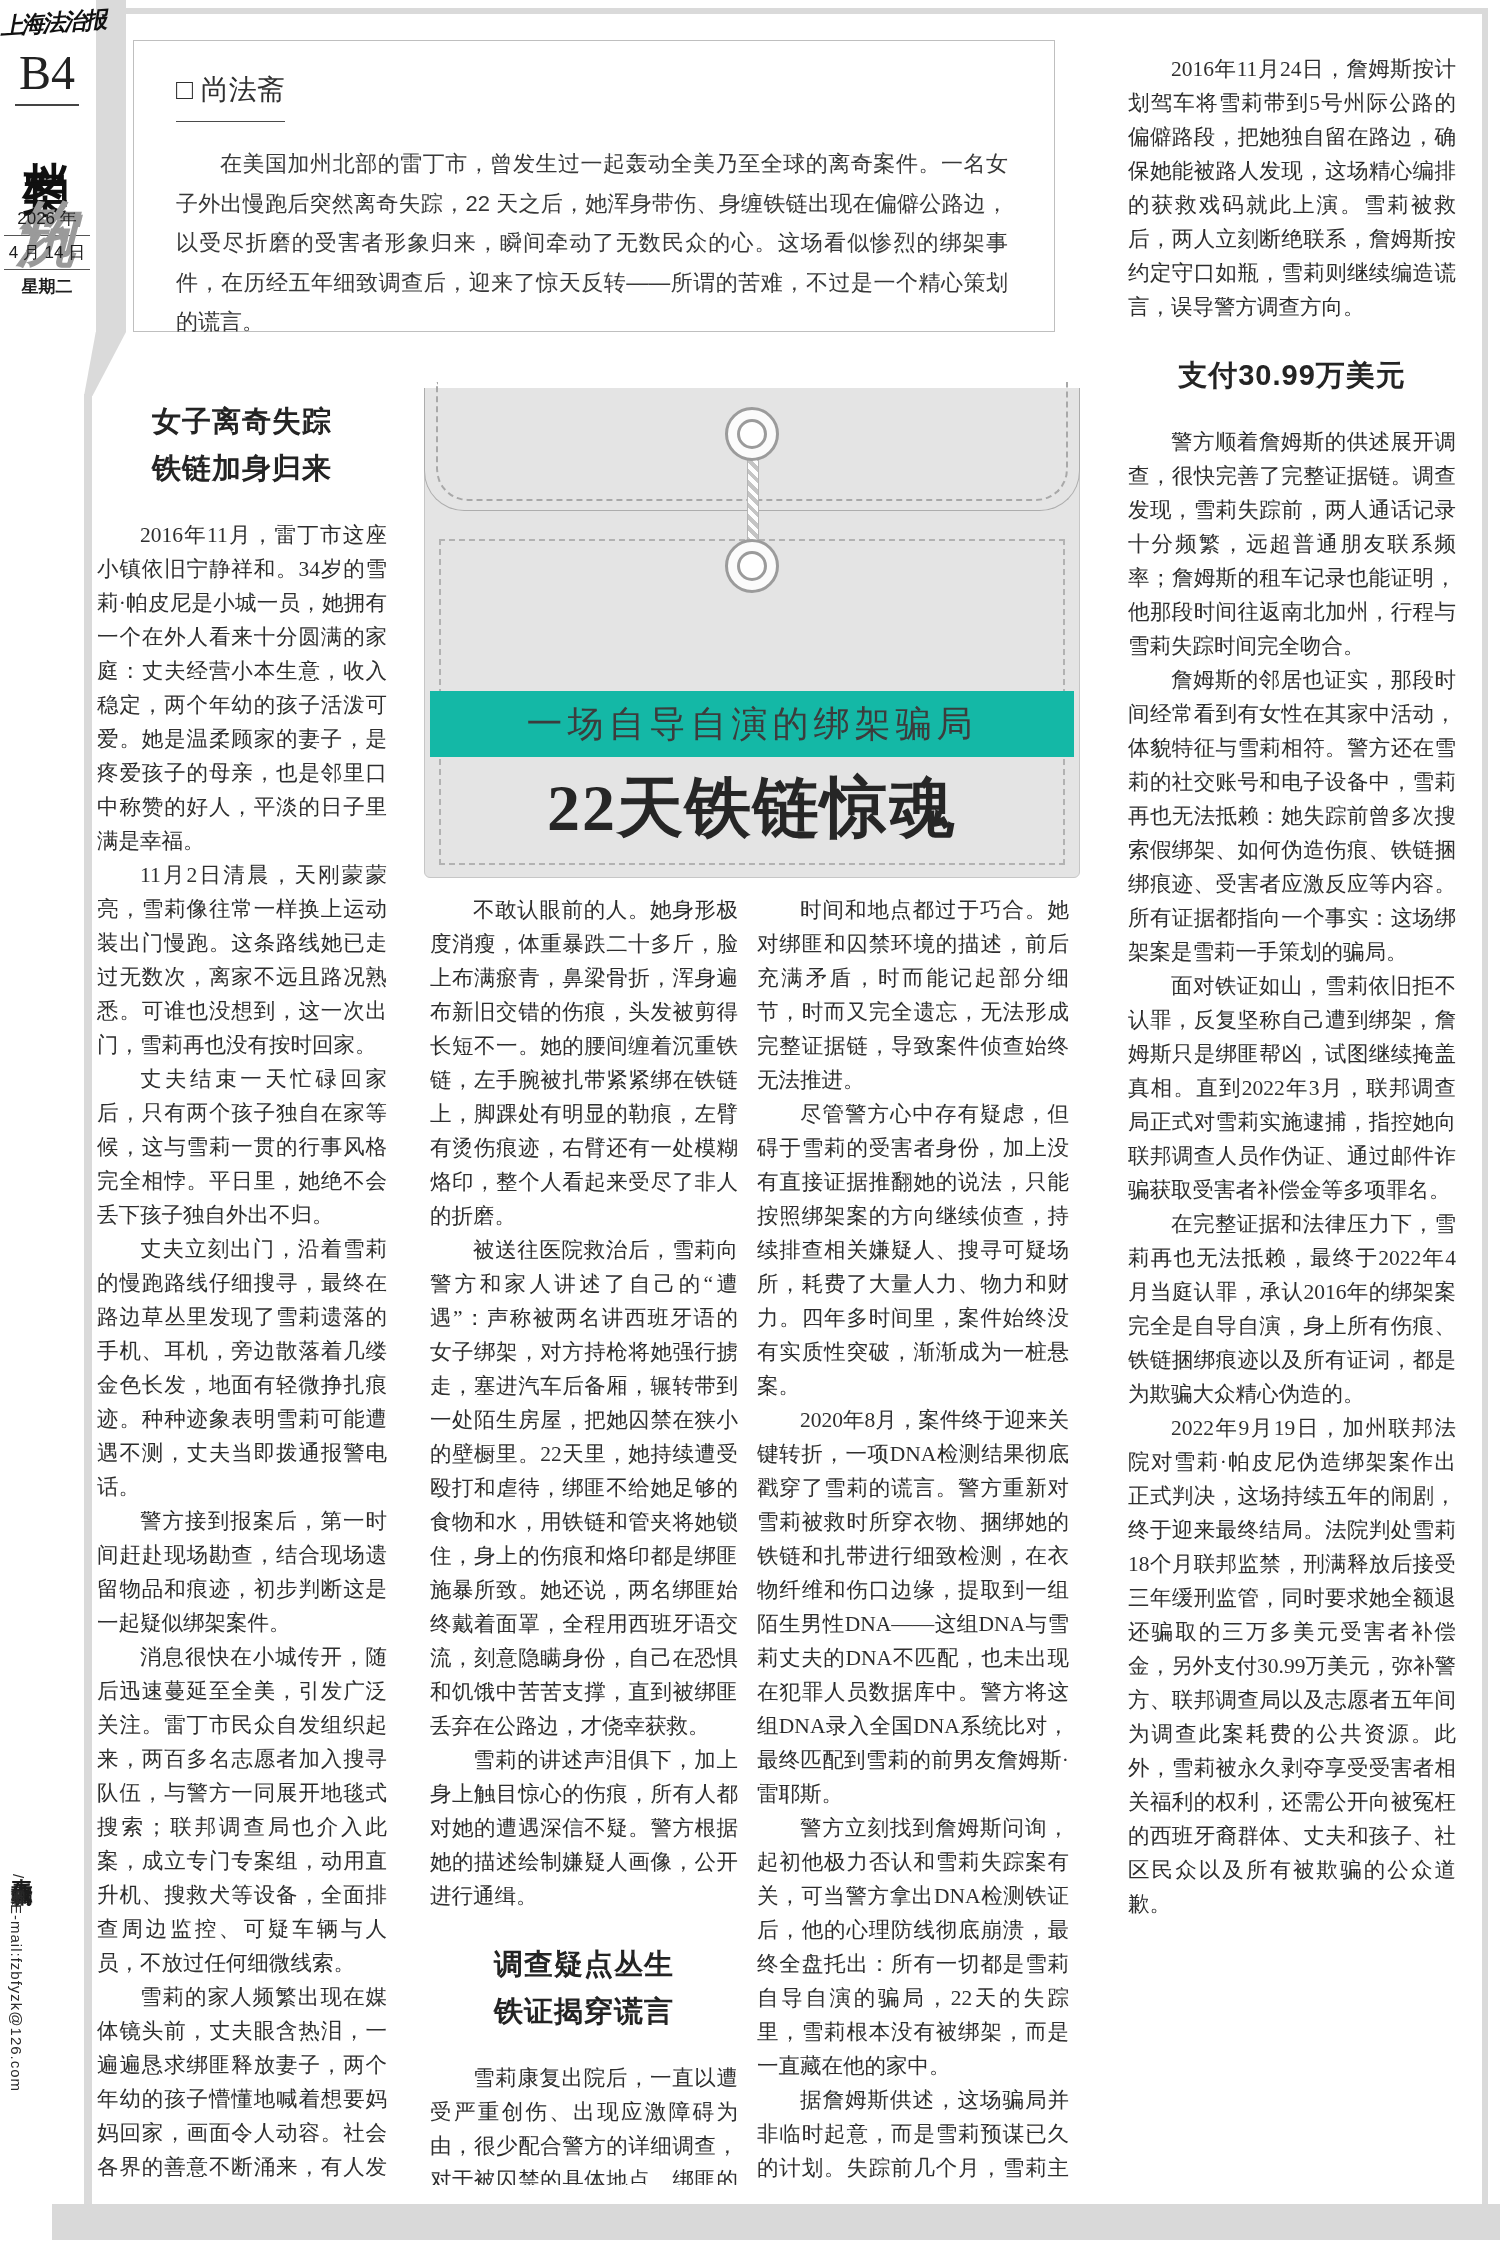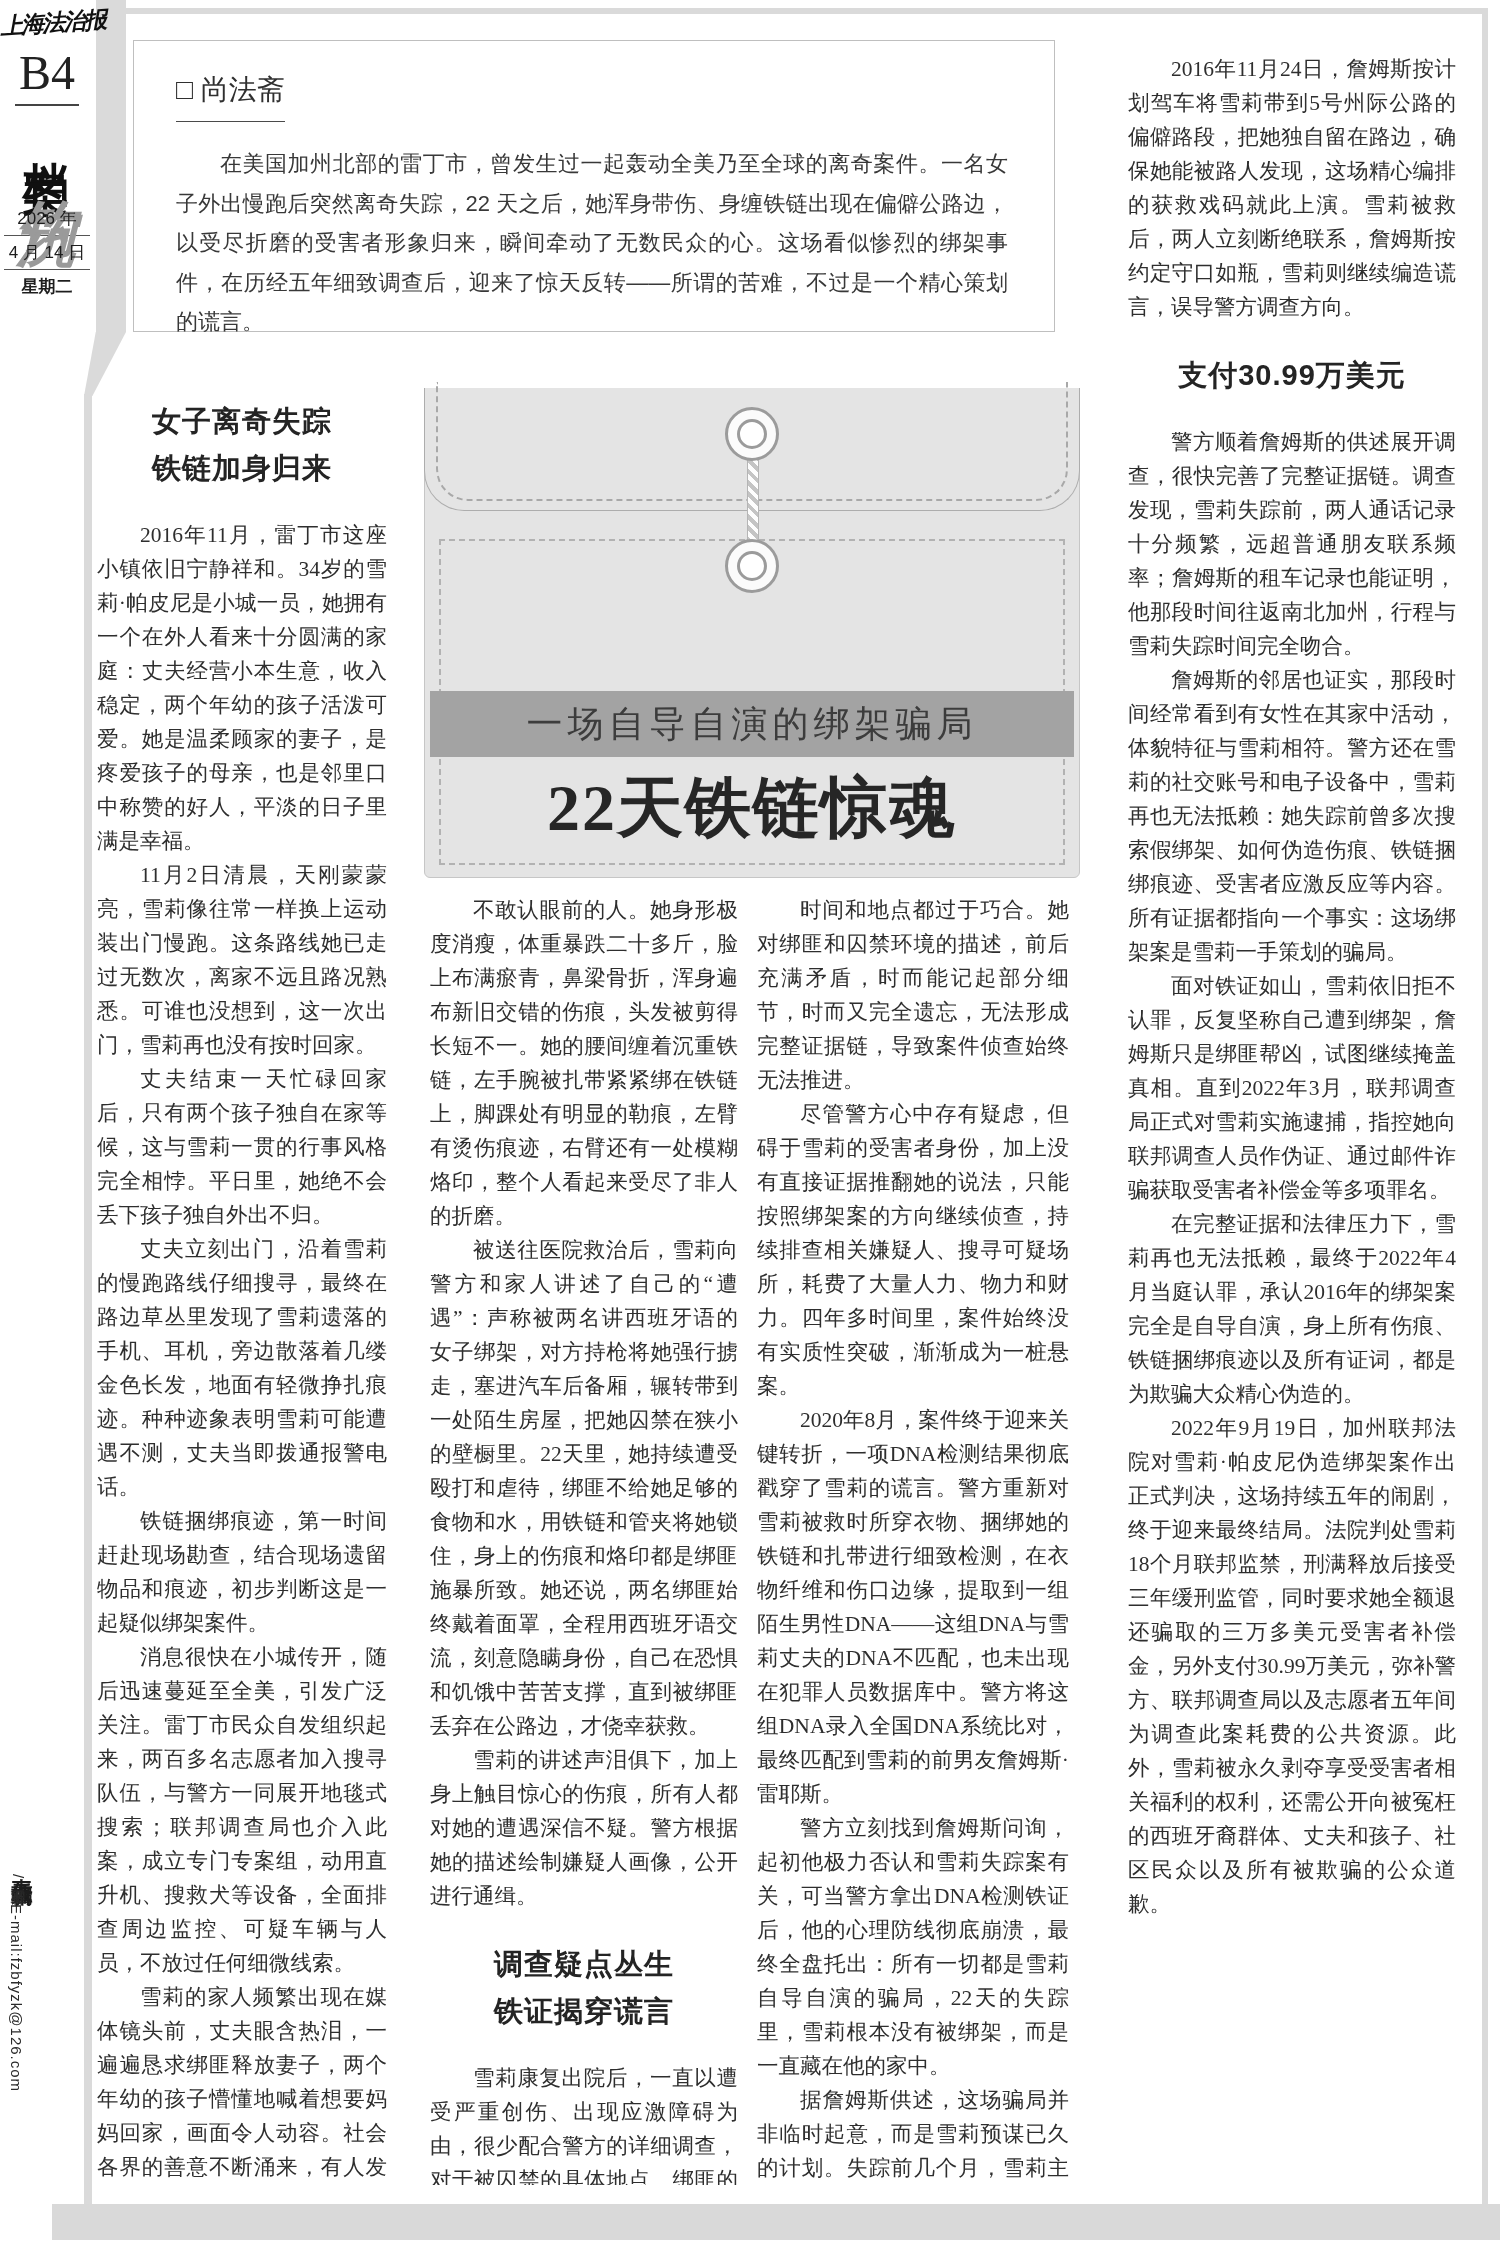--- a/index.html
+++ b/index.html
@@ -43,21 +43,21 @@
   .env-flap-stitch{position:absolute;left:11px;right:11px;top:-6px;bottom:9px;border:2px dashed #a8a8a8;
                    border-top:none;border-radius:0 0 32px 32px;}
   .env-body-stitch{position:absolute;left:14px;right:14px;top:150px;bottom:12px;border:2px dashed #b2b2b2;}
   .env-string{position:absolute;left:50%;top:46px;width:10px;height:134px;margin-left:-5px;
               background:repeating-linear-gradient(45deg,#fdfdfd 0 4px,#c4c4c4 4px 8px);border:1px solid #b5b5b5;}
   .env-btn{position:absolute;left:50%;transform:translateX(-50%);width:54px;height:54px;border-radius:50%;
            background:#fbfbfb;border:3px solid #9b9b9b;box-sizing:border-box;}
   .env-btn::after{content:"";position:absolute;left:50%;top:50%;width:24px;height:24px;border-radius:50%;
                   transform:translate(-50%,-50%);border:3px solid #9b9b9b;background:#fff;}
   .env-btn.top{top:18px;} .env-btn.bottom{top:150px;}
-  .env-kicker{position:absolute;left:5px;right:5px;top:302px;height:66px;background:#a3a3a3;
+  .env-kicker{position:absolute;left:5px;right:5px;top:302px;height:66px;background:#14b8a6;
               display:flex;align-items:center;justify-content:center;font-size:36px;color:#3c3c3c;letter-spacing:5px;}
   .env-headline{position:absolute;left:5px;right:5px;top:368px;height:102px;display:flex;align-items:center;
                 justify-content:center;font-family:"Liberation Serif","DejaVu Serif",serif;font-weight:bold;
                 font-size:66px;color:#262626;letter-spacing:2px;}
 
   
   .col{position:absolute;overflow:hidden;text-align:justify;}
   .col p{margin:0;font-family:"Liberation Serif","DejaVu Serif",serif;font-size:21.5px;line-height:34px;
          color:#2e2e2e;text-indent:2em;}
   .col h2{font-size:29px;font-weight:bold;color:#242424;text-align:center;line-height:1.62;
@@ -118,21 +118,21 @@
 
   <div class="col" id="col-0">
       <h2>
         <div>女子离奇失踪</div>
         <div>铁链加身归来</div>
       </h2>
       <p>2016年11月，雷丁市这座小镇依旧宁静祥和。34岁的雪莉·帕皮尼是小城一员，她拥有一个在外人看来十分圆满的家庭：丈夫经营小本生意，收入稳定，两个年幼的孩子活泼可爱。她是温柔顾家的妻子，是疼爱孩子的母亲，也是邻里口中称赞的好人，平淡的日子里满是幸福。</p>
       <p>11月2日清晨，天刚蒙蒙亮，雪莉像往常一样换上运动装出门慢跑。这条路线她已走过无数次，离家不远且路况熟悉。可谁也没想到，这一次出门，雪莉再也没有按时回家。</p>
       <p>丈夫结束一天忙碌回家后，只有两个孩子独自在家等候，这与雪莉一贯的行事风格完全相悖。平日里，她绝不会丢下孩子独自外出不归。</p>
       <p>丈夫立刻出门，沿着雪莉的慢跑路线仔细搜寻，最终在路边草丛里发现了雪莉遗落的手机、耳机，旁边散落着几缕金色长发，地面有轻微挣扎痕迹。种种迹象表明雪莉可能遭遇不测，丈夫当即拨通报警电话。</p>
-      <p>铁链捆绑痕迹，第一时间赶赴现场勘查，结合现场遗留物品和痕迹，初步判断这是一起疑似绑架案件。</p>
+      <p>警方接到报案后，第一时间赶赴现场勘查，结合现场遗留物品和痕迹，初步判断这是一起疑似绑架案件。</p>
       <p>消息很快在小城传开，随后迅速蔓延至全美，引发广泛关注。雷丁市民众自发组织起来，两百多名志愿者加入搜寻队伍，与警方一同展开地毯式搜索；联邦调查局也介入此案，成立专门专案组，动用直升机、搜救犬等设备，全面排查周边监控、可疑车辆与人员，不放过任何细微线索。</p>
       <p>雪莉的家人频繁出现在媒体镜头前，丈夫眼含热泪，一遍遍恳求绑匪释放妻子，两个年幼的孩子懵懂地喊着想要妈妈回家，画面令人动容。社会各界的善意不断涌来，有人发起祈祷活动，有人筹集悬赏资金，悬赏金额一度高达70万美元。</p>
     </div>
   <div class="col" id="col-1">
       <p>不敢认眼前的人。她身形极度消瘦，体重暴跌二十多斤，脸上布满瘀青，鼻梁骨折，浑身遍布新旧交错的伤痕，头发被剪得长短不一。她的腰间缠着沉重铁链，左手腕被扎带紧紧绑在铁链上，脚踝处有明显的勒痕，左臂有烫伤痕迹，右臂还有一处模糊烙印，整个人看起来受尽了非人的折磨。</p>
       <p>被送往医院救治后，雪莉向警方和家人讲述了自己的“遭遇”：声称被两名讲西班牙语的女子绑架，对方持枪将她强行掳走，塞进汽车后备厢，辗转带到一处陌生房屋，把她囚禁在狭小的壁橱里。22天里，她持续遭受殴打和虐待，绑匪不给她足够的食物和水，用铁链和管夹将她锁住，身上的伤痕和烙印都是绑匪施暴所致。她还说，两名绑匪始终戴着面罩，全程用西班牙语交流，刻意隐瞒身份，自己在恐惧和饥饿中苦苦支撑，直到被绑匪丢弃在公路边，才侥幸获救。</p>
       <p>雪莉的讲述声泪俱下，加上身上触目惊心的伤痕，所有人都对她的遭遇深信不疑。警方根据她的描述绘制嫌疑人画像，公开进行通缉。</p>
       <h2>
         <div>调查疑点丛生</div>
         <div>铁证揭穿谎言</div>

